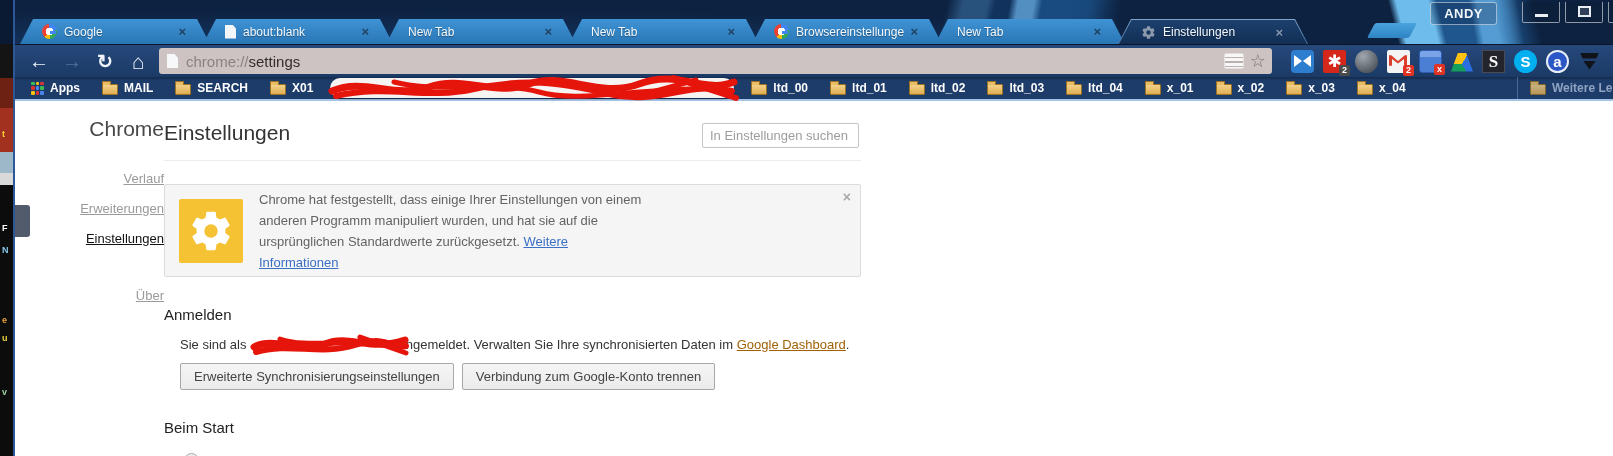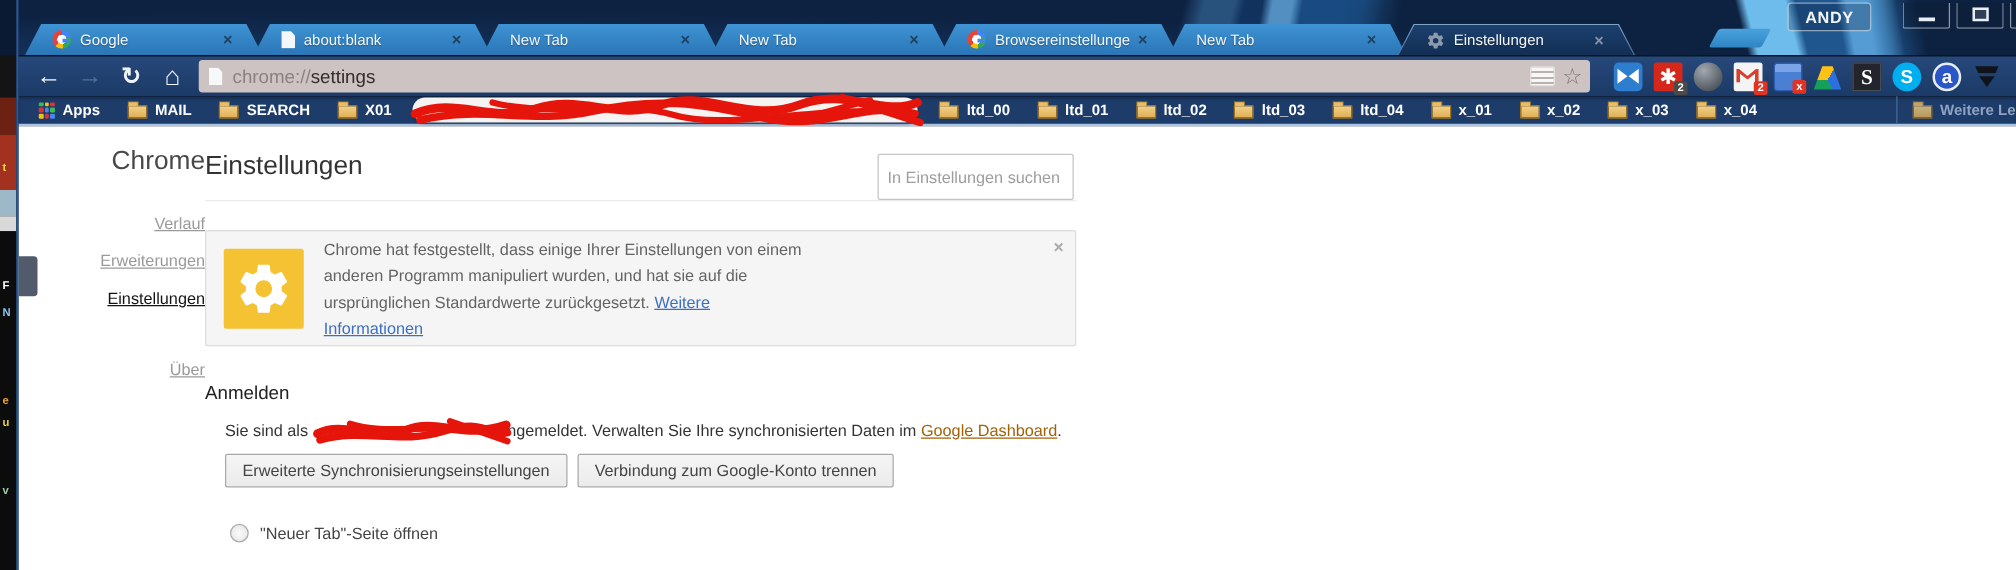--- a/index.html
+++ b/index.html
@@ -140,21 +140,21 @@
     border-radius:0 3px 3px 0; cursor:pointer; }
   .settings-sidebar { width:149px; flex:none; padding:16px 0 0 22px;text-align:right; }
   .product-name { font-size:21px; color:#484848; margin-bottom:30px; }
   .side-item { font-size:13px; color:#9a9a9a; margin-bottom:15px; cursor:pointer;text-decoration:underline; }
   .side-item.active { color:#121212; }
   .side-item.last { margin-top:42px;margin-left:32px; }
 
   .settings-main { width:697px; flex:none; padding-top:14px; position:relative; }
   .main-header { position:relative; height:46px; border-bottom:1px solid #ececec; }
   .page-title { font-size:21px; color:#333; position:absolute; left:0; top:6px; }
-  .settings-search { position:absolute; right:2px; top:8px; width:157px; height:37px; border:1px solid #c5c5c5;
+  .settings-search { position:absolute; right:2px; top:8px; width:157px; height:25px; border:1px solid #c5c5c5;
     border-radius:2px; font-size:13px; padding:0 7px; color:#333; font-family:"Liberation Sans",sans-serif; }
   .settings-search::placeholder { color:#9d9d9d; }
 
   .reset-banner { position:relative; margin-top:23px; background:#f5f5f5; border:1px solid #dcdcdc;
     border-radius:2px; height:93px; display:flex; align-items:center; padding:0 14px; }
   .banner-close { position:absolute; right:9px; top:4px; color:#aaa; font-size:14px; font-weight:bold; cursor:pointer; }
   .banner-gear { flex:none; width:64px; height:64px; background:#f5c234; border-radius:2px;
     display:flex; align-items:center; justify-content:center; }
   .banner-text { width:392px; margin-left:16px; font-size:13px; line-height:21px; color:#636363; }
   .banner-text a { color:#3b6fc4; }
@@ -423,20 +423,21 @@
               <a href="#">Google Dashboard</a><span>.</span>
             </div>
             <div class="button-row">
               <button class="chrome-button">Erweiterte Synchronisierungseinstellungen</button>
               <button class="chrome-button">Verbindung zum Google-Konto trennen</button>
             </div>
           </div>
         </div>
 
         <div class="section">
+          <div class="section-header">Beim Start</div>
           <div class="startup-option">
             <span class="radio"></span>
             <span>"Neuer Tab"-Seite öffnen</span>
           </div>
         </div>
       </div>
     </div>
 
   </div>
 </div>

